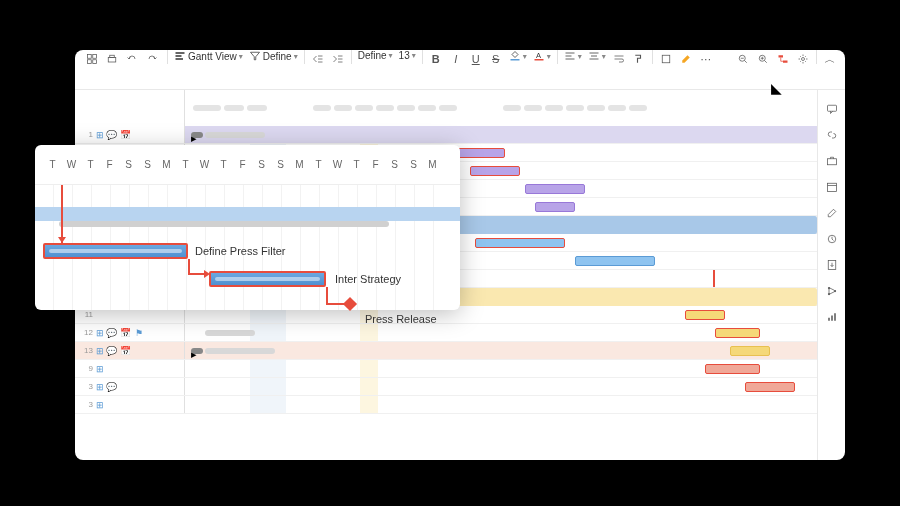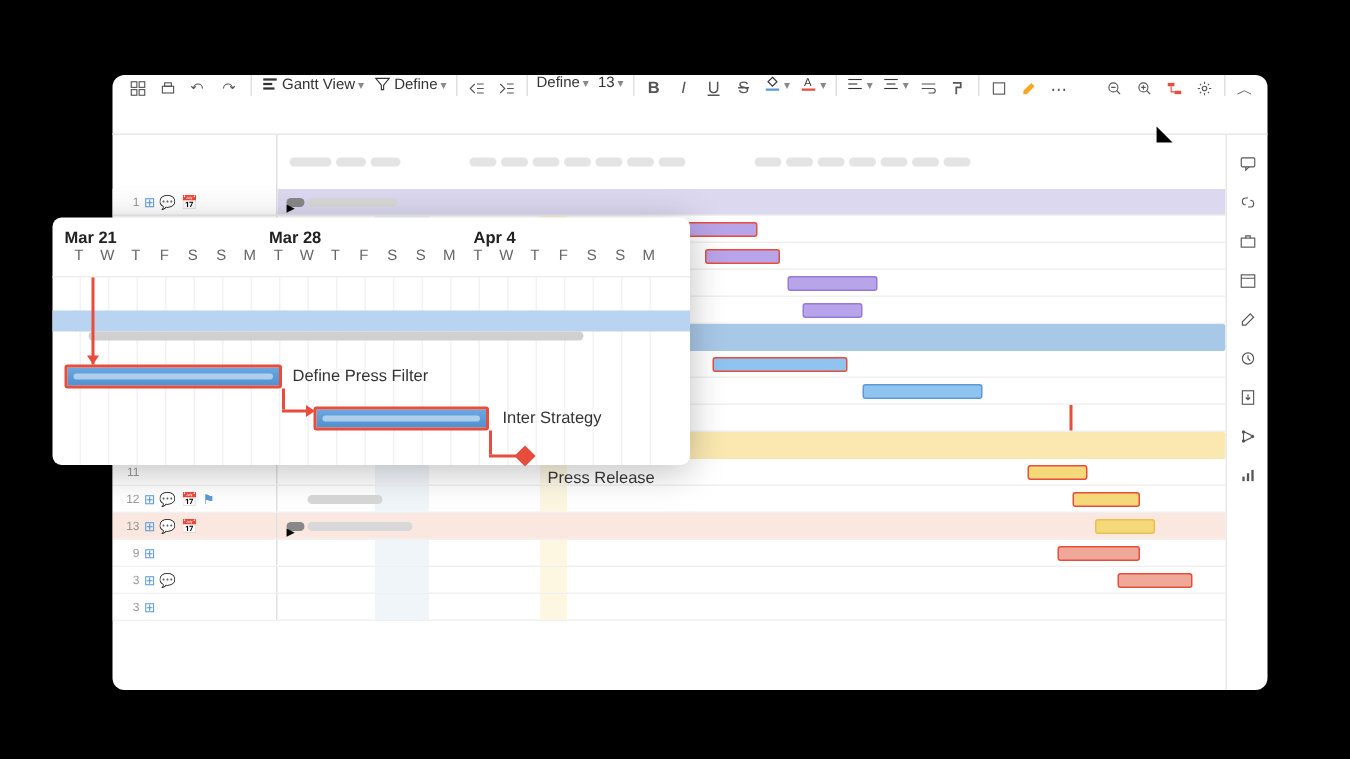--- a/index.html
+++ b/index.html
@@ -765,25 +765,20 @@
             <rect x="7" y="6" width="2" height="7" fill="currentColor"></rect>
             <rect x="11" y="3" width="2" height="10" fill="currentColor"></rect>
           </svg>
         </div>
     </div>
   </div>
 </div>
 
 <div class="zoom">
   <div class="zoom-header">
-    <div class="zoom-month-row">
-      <div class="zoom-month">Mar 21</div>
-      <div class="zoom-month">Mar 28</div>
-      <div class="zoom-month">Apr 4</div>
-    </div>
     <div class="zoom-day-row">
       <div class="zoom-day">T</div>
         <div class="zoom-day">W</div>
         <div class="zoom-day">T</div>
         <div class="zoom-day">F</div>
         <div class="zoom-day">S</div>
         <div class="zoom-day">S</div>
         <div class="zoom-day">M</div>
         <div class="zoom-day">T</div>
         <div class="zoom-day">W</div>

